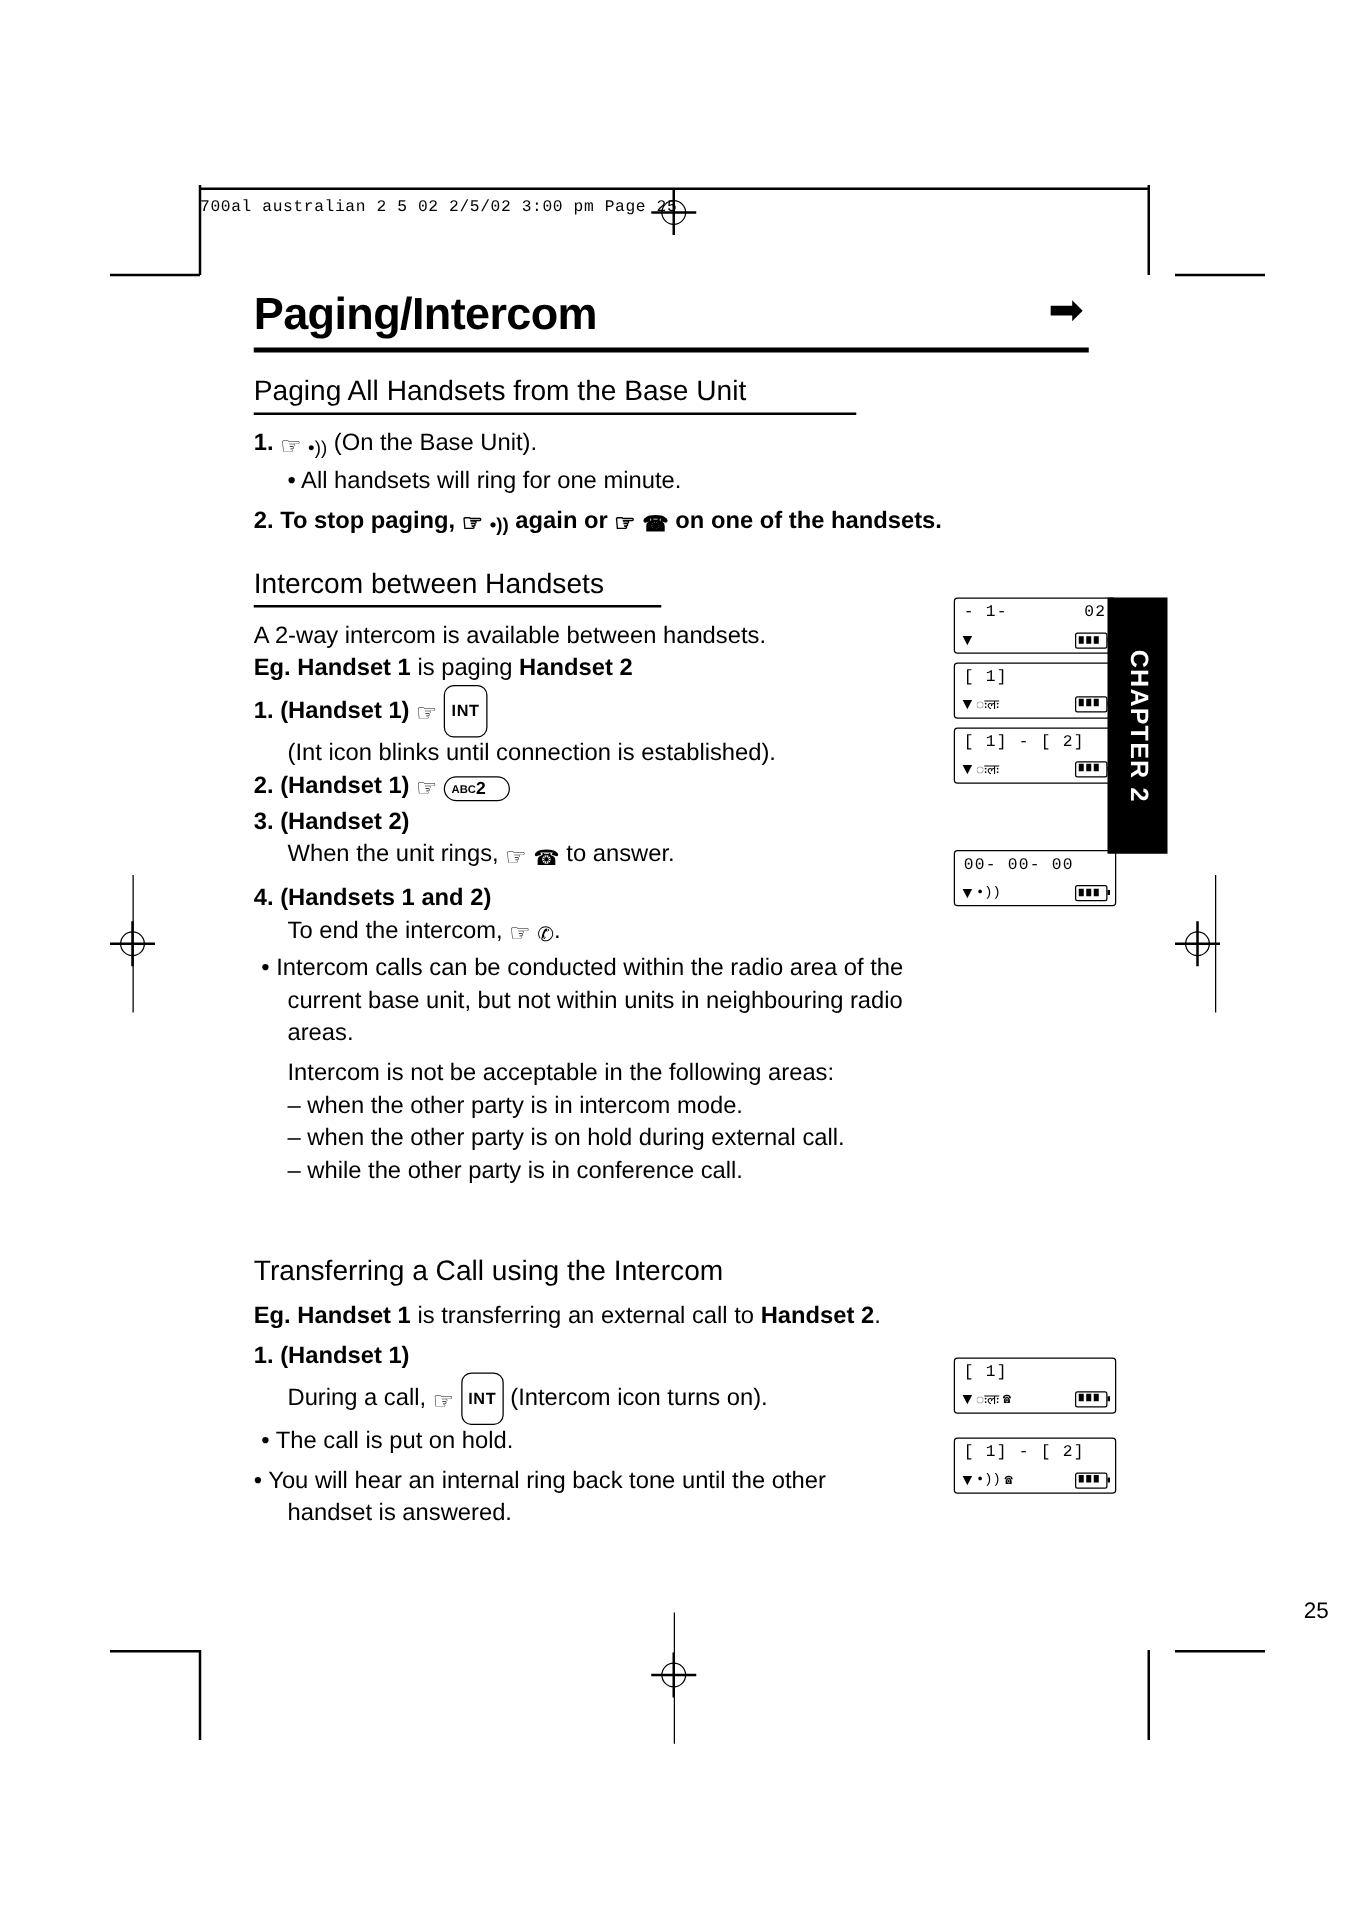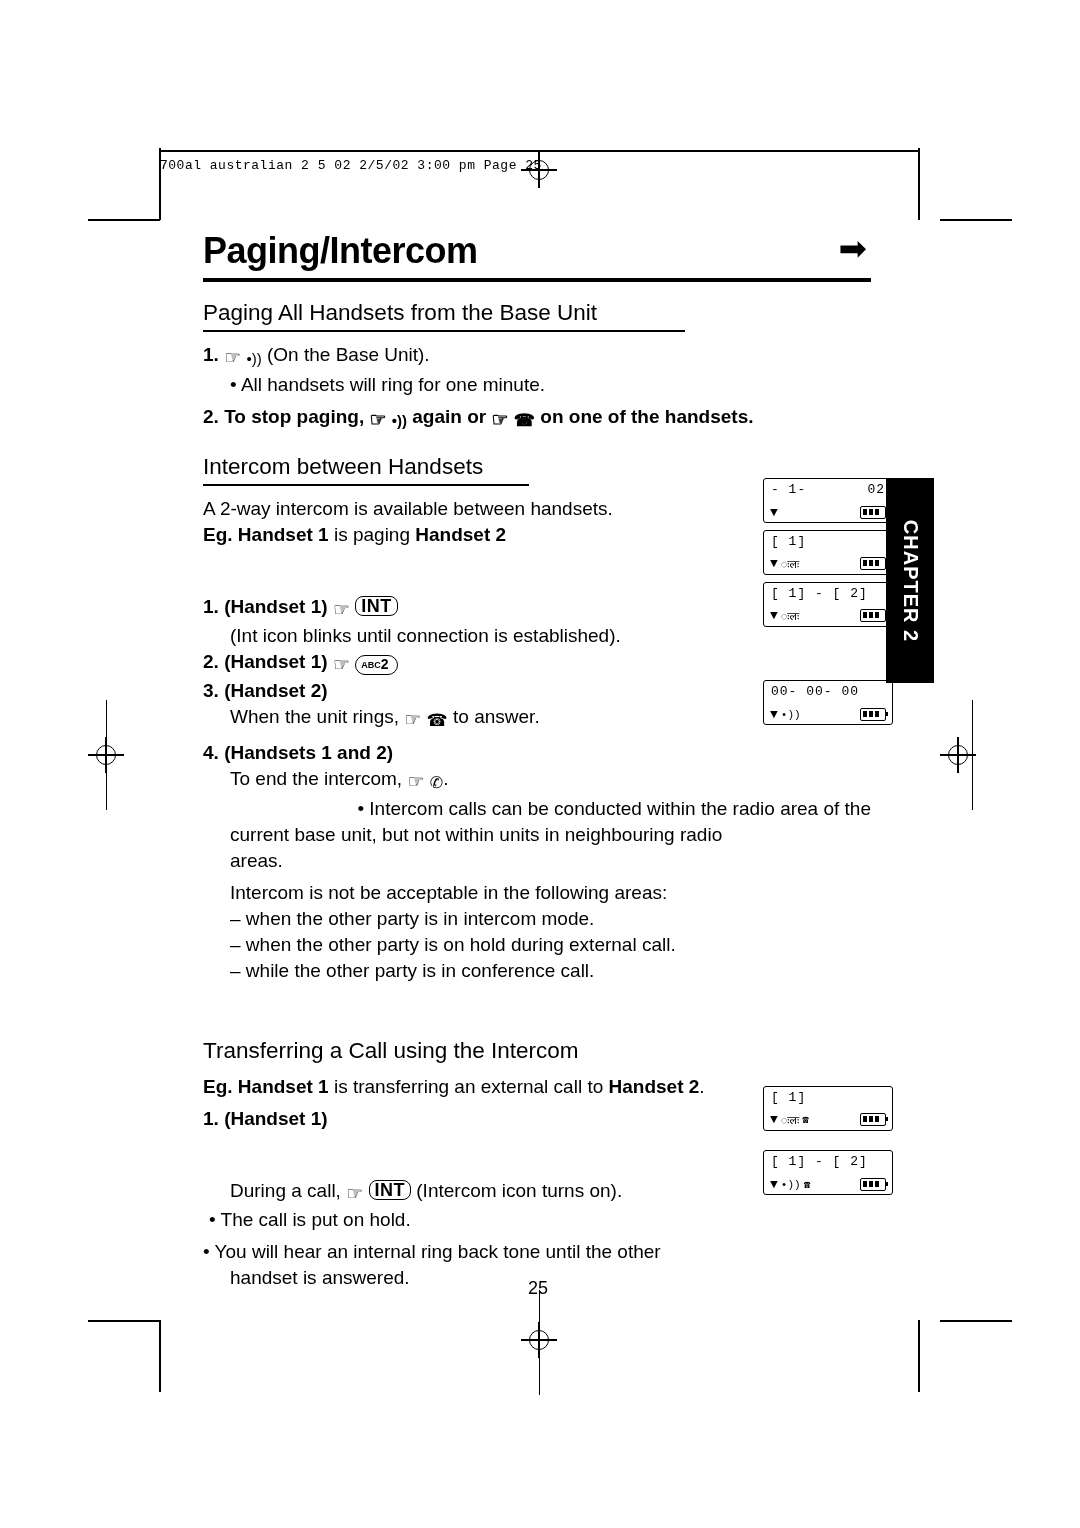--- a/index.html
+++ b/index.html
@@ -119,33 +119,32 @@
   
   .ico {
     display: inline-block;
     vertical-align: -3px;
   }
 
   .key-int {
     display: inline-block;
     border: 1.6px solid #000;
     border-radius: 8px;
-    padding: 1px 5px;
-    font-size: 18px;
+    padding: 12px 5px;
+    font-size: 13px;
     font-weight: bold;
     line-height: 16px;
     vertical-align: 1px;
     letter-spacing: 0.5px;
-    margin-top: 48px;
   }
   .key-abc {
     display: inline-block;
     border: 1.6px solid #000;
     border-radius: 10px;
-    padding: 0 8px 0 5px;
+    padding: 0 18px 0 5px;
     font-size: 9px;
     font-weight: bold;
     line-height: 17px;
     vertical-align: 0px;
   }
   .key-abc b {
     font-size: 14px;
     vertical-align: -1px;
   }
 
@@ -223,23 +222,23 @@
     background: #000;
   }
   .batt i:nth-child(1) { left: 2px; }
   .batt i:nth-child(2) { left: 8px; }
   .batt i:nth-child(3) { left: 14px; }
 
   .antenna { font-size: 13px; line-height: 13px; }
 
   .pagenum {
     position: absolute;
-    left: 0; right: 4px;
+    left: 0; right: 17px;
     top: 1278px;
-    text-align: center;
+    text-align: right;
     font-size: 18px;
   }
 
   
 </style>
 </head>
 <body>
 
 <div class="reg-line" style="left:88px;top:219px;width:72px;height:1.5px;"></div>
 <div class="reg-line" style="left:940px;top:219px;width:72px;height:1.5px;"></div>
@@ -465,21 +464,21 @@
     <div class="line">
       <span class="b">4.</span>
       <span class="b">(Handsets 1 and 2)</span>
     </div>
     <div class="line indent2">
       <span>To end the intercom,</span>
       <span class="ico">☞</span>
       <span class="ico" style="font-size:16px;">✆</span><span>.</span>
     </div>
 
-    <div class="line indent2" style="margin-left:6px;text-align:right;">• Intercom calls can be conducted within the radio area of the</div>
+    <div class="line indent2" style="margin-left:6px;">• Intercom calls can be conducted within the radio area of the</div>
     <div class="line indent2">current base unit, but not within units in neighbouring radio</div>
     <div class="line indent2">areas.</div>
 
     <div class="gap-s"></div>
     <div class="line indent2">Intercom is not be acceptable in the following areas:</div>
     <div class="line indent2">– when the other party is in intercom mode.</div>
     <div class="line indent2">– when the other party is on hold during external call.</div>
     <div class="line indent2">– while the other party is in conference call.</div>
   </div>
 

